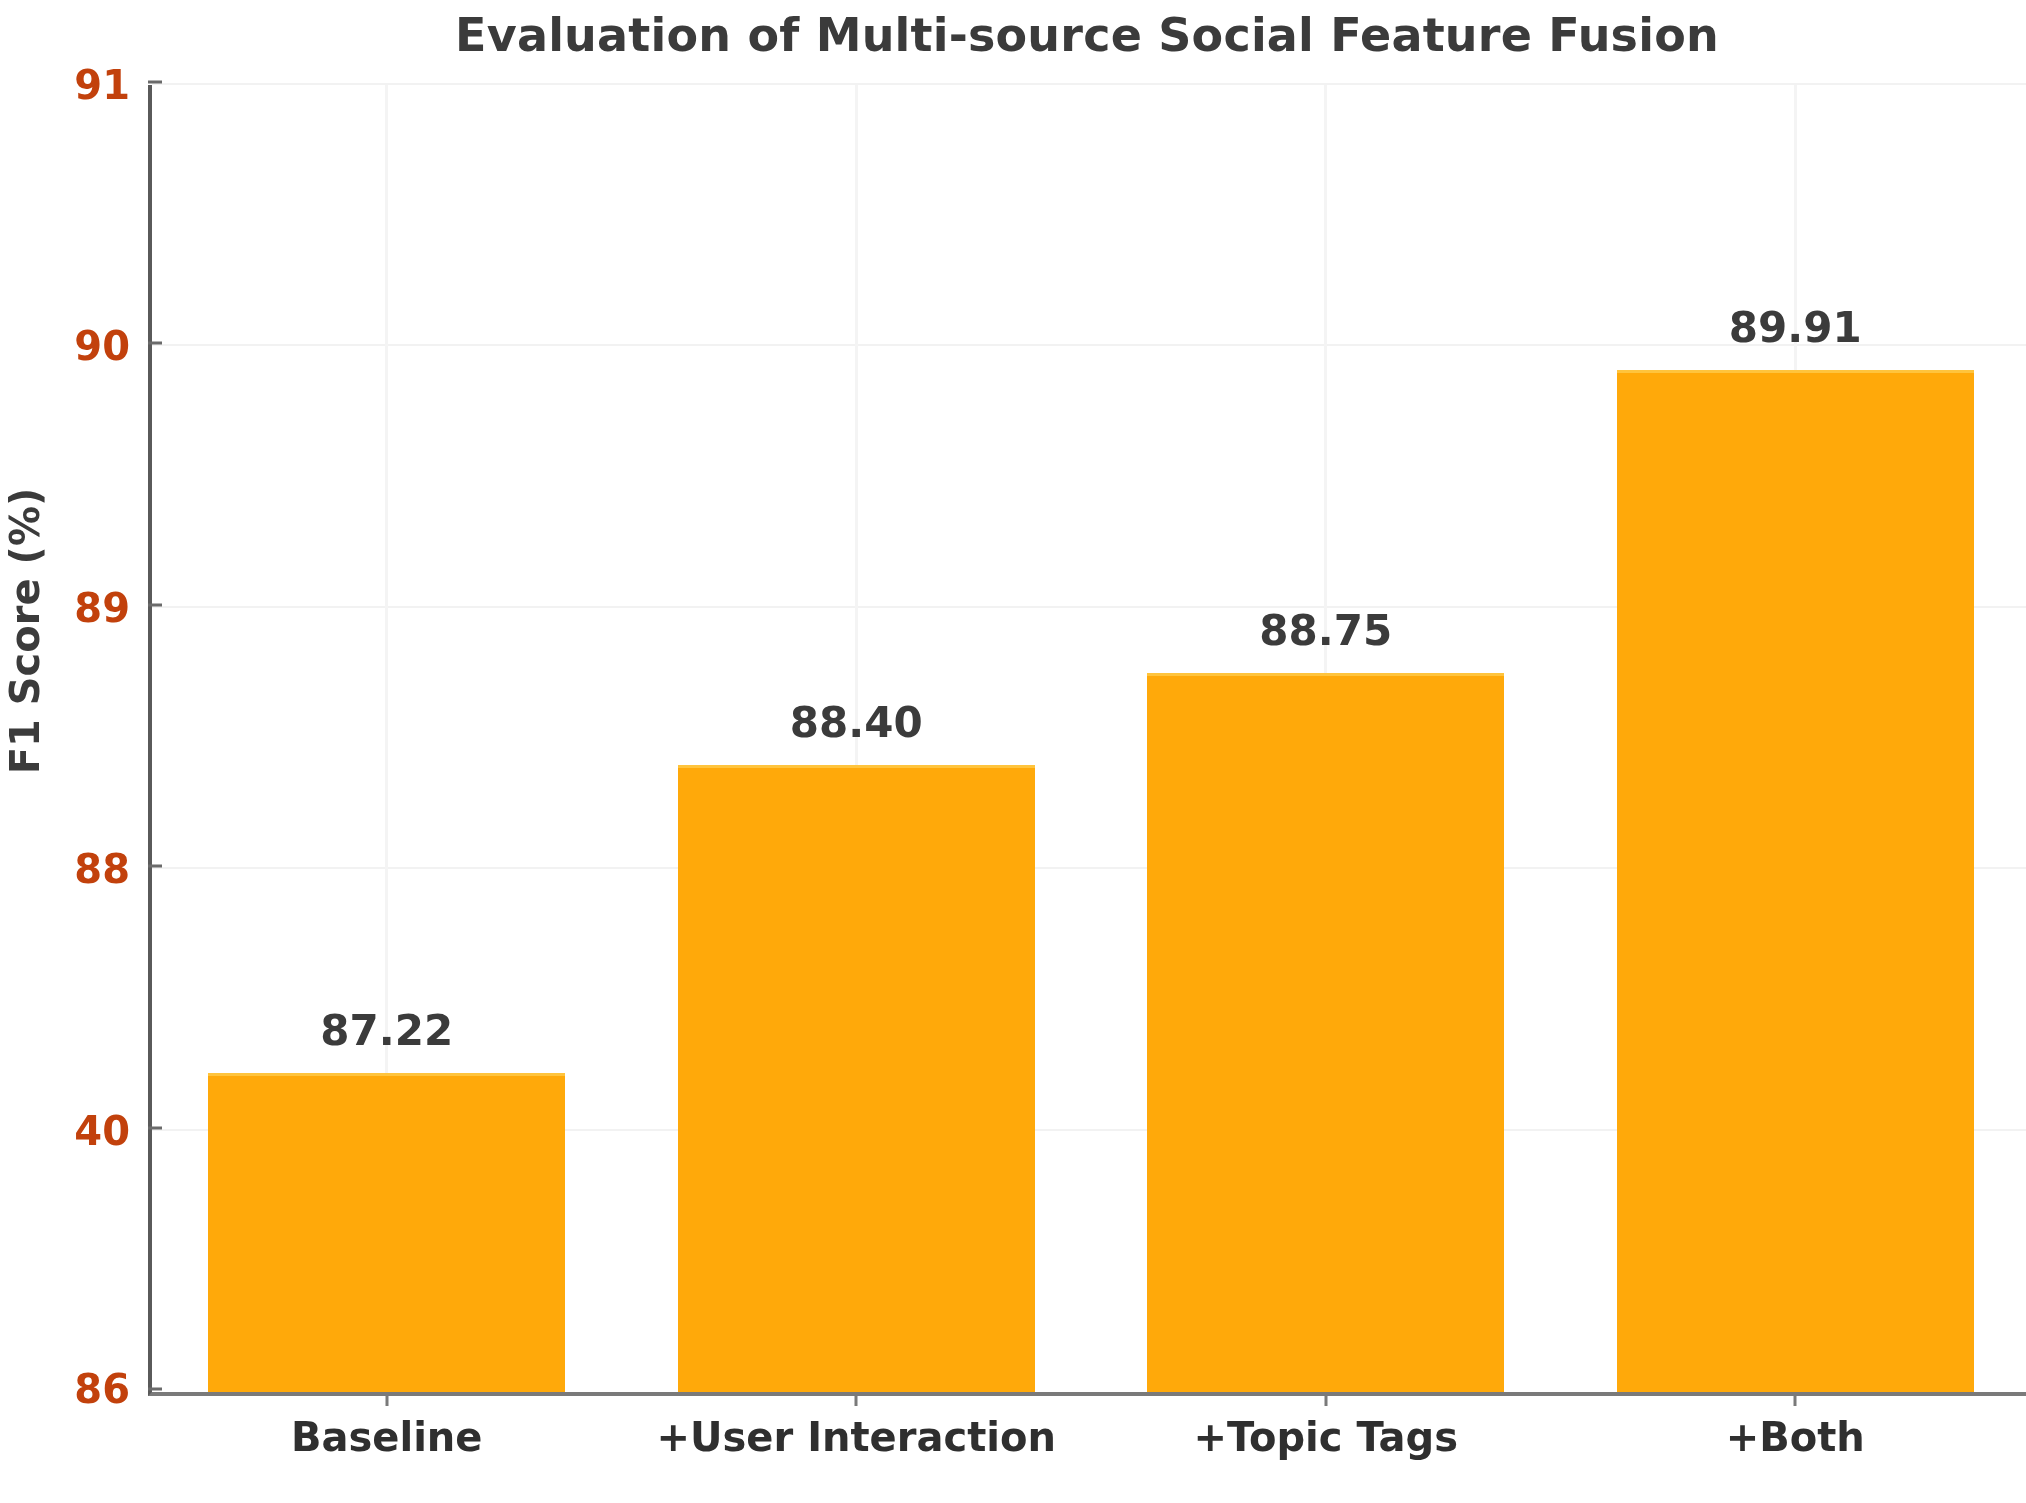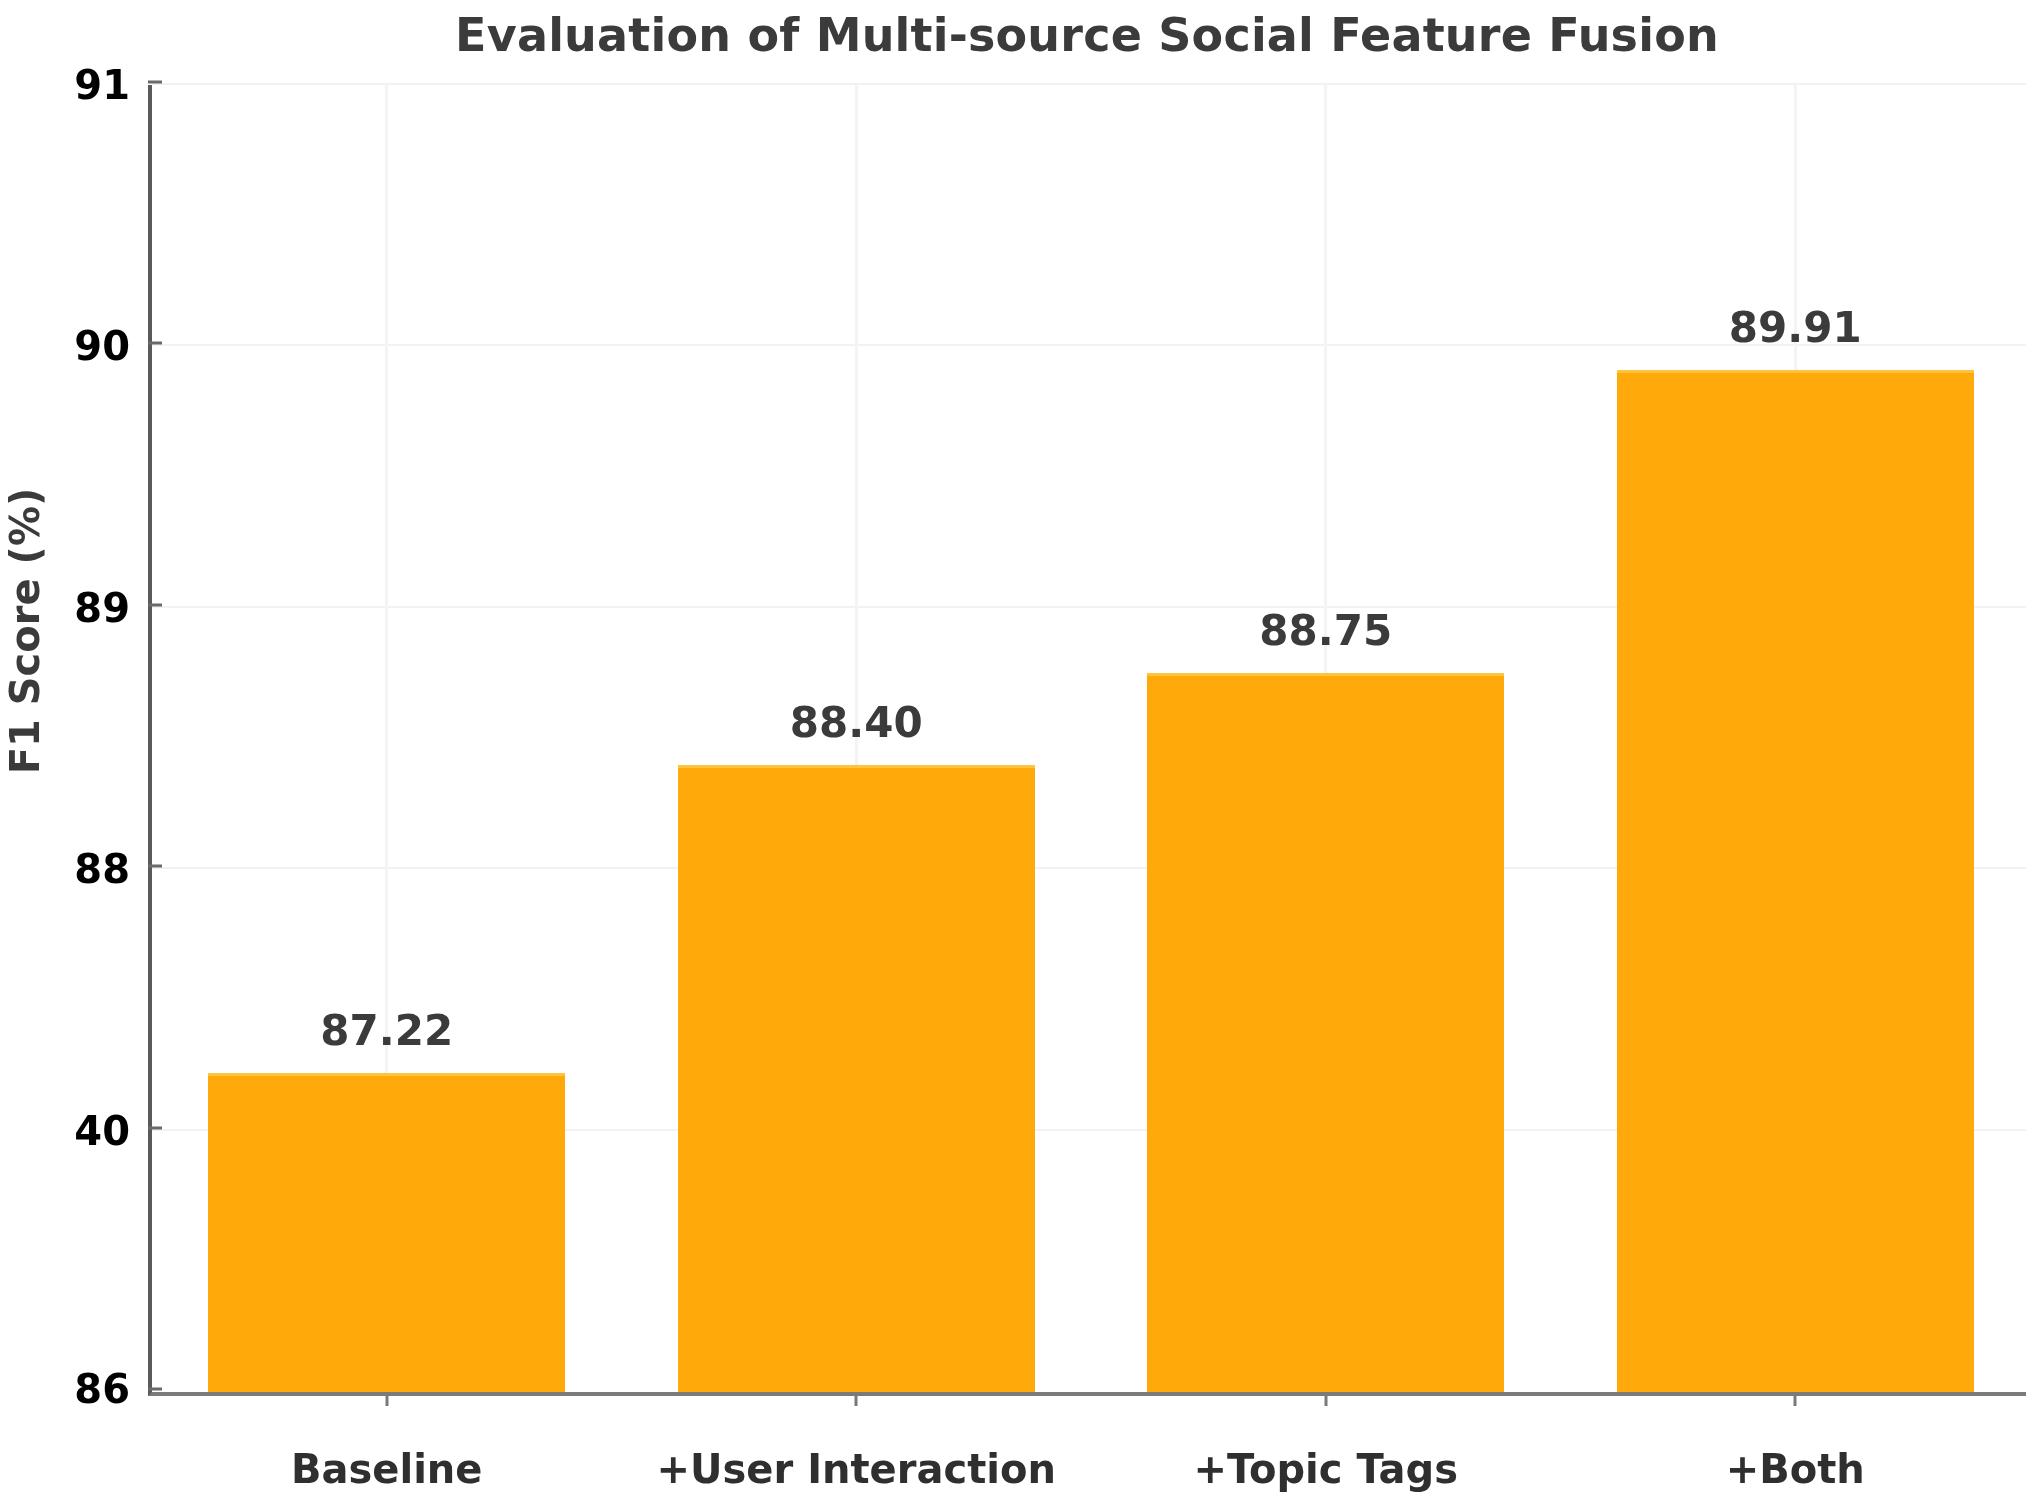--- a/index.html
+++ b/index.html
@@ -76,21 +76,21 @@
     background: #f4f4f4;
   }
 
   
   .ytick {
     position: absolute;
     right: 100%;
     transform: translateY(-50%);
     padding-right: 22px;
     font-size: 40px;
-    color: #000000;
+    color: #c2410c;
     white-space: nowrap;
     text-align: right;
   }
   .ytick-mark {
     position: absolute;
     left: -4px;
     width: 14px;
     height: 3px;
     background: #6a6a6a;
     transform: translateY(-50%);
@@ -115,21 +115,20 @@
 
   
   .xtick {
     position: absolute;
     top: 100%;
     transform: translateX(-50%);
     padding-top: 22px;
     font-size: 40px;
     color: #2f2f2f;
     white-space: nowrap;
-    margin-top: 32px;
   }
   .xtick-mark {
     position: absolute;
     top: 0px;
     width: 3px;
     height: 14px;
     background: #7a7a7a;
     transform: translateX(-50%);
   }
 </style>

